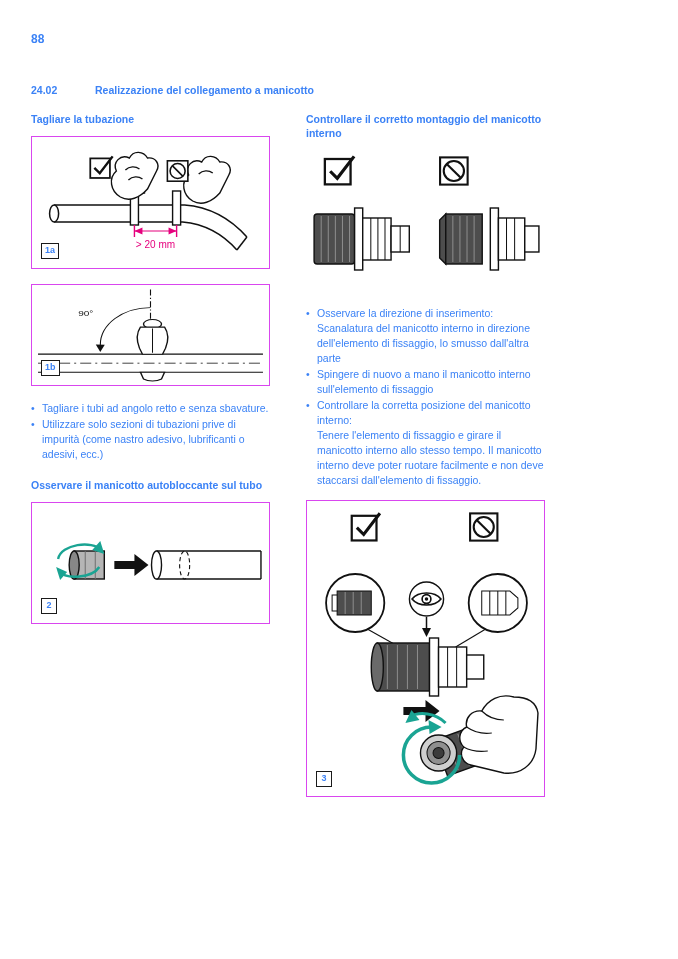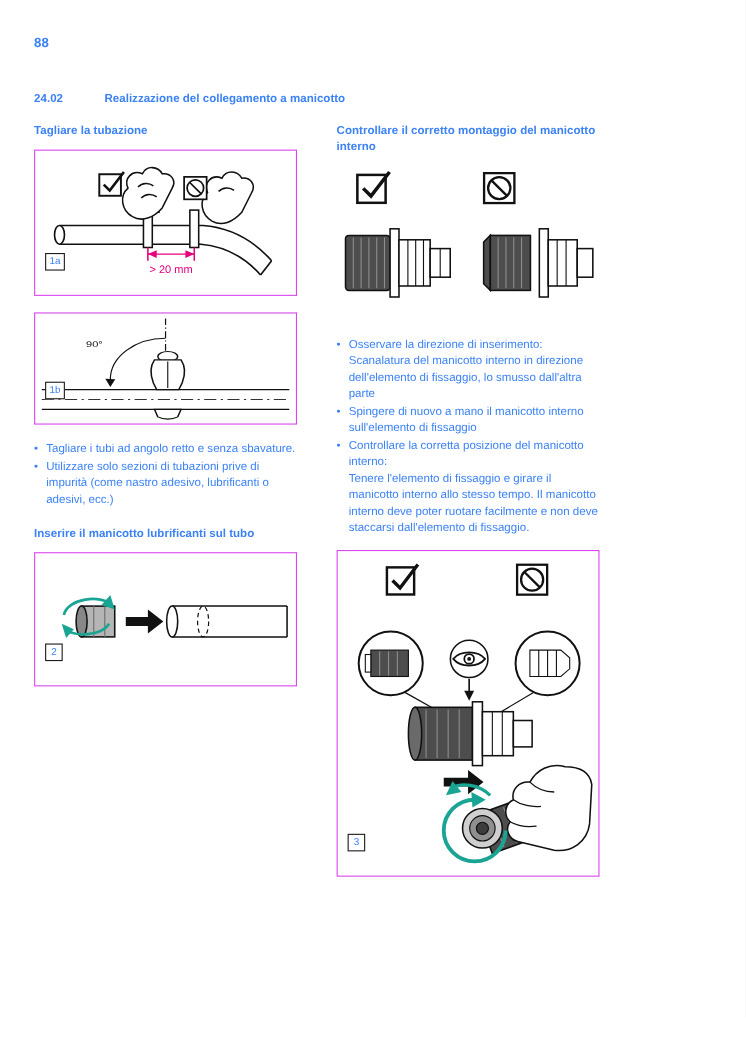--- a/index.html
+++ b/index.html
@@ -12,22 +12,22 @@
   .page-number { font-size:12px; font-weight:bold; }
   .section-row { display:flex; margin-top:38px; font-size:10.5px; font-weight:bold; }
   .section-num { width:64px; flex:none; }
   .columns { display:flex; gap:36px; margin-top:16px; align-items:flex-start; }
   .col { width:239px; flex:none; }
   .heading { font-size:10.5px; font-weight:bold; line-height:1.35; margin-bottom:10px; }
   .figure { position:relative; border:1px solid #d946ef; background:#fff; margin-bottom:15px; }
   .figure.borderless { border:none; }
   .figure svg { display:block; width:100%; height:100%; }
   .fig-label {
-    position:absolute; left:9px; bottom:22px; border:1.3px solid #1a1a1a; background:#fff;
-    font-size:9px; font-weight:normal; padding:2px 3px; min-width:16px; text-align:center; line-height:1.1;
+    position:absolute; left:9px; bottom:9px; border:1.3px solid #1a1a1a; background:#fff;
+    font-size:9px; font-weight:bold; padding:2px 3px; min-width:16px; text-align:center; line-height:1.1;
   }
   .body-text { font-size:10.5px; line-height:15px; }
   .bullets { margin:4px 0 16px 0; }
   .b-row { display:flex; font-size:10.5px; line-height:15px; margin-bottom:1px; }
   .b-dot { width:11px; flex:none; }
   .b-content { flex:1; }
   .b-detail { display:block; }
   .dim-text  { font-family:"Liberation Sans",sans-serif; font-size:10px; fill:#e5007d; }
   .angle-text{ font-family:"Liberation Sans",sans-serif; font-size:10px; fill:#111; }
   .intro { margin-bottom:2px; }
@@ -137,21 +137,21 @@
         <div class="b-row">
           <span class="b-dot">•</span>
           <span class="b-content">Tagliare i tubi ad angolo retto e senza sbavature.</span>
         </div>
         <div class="b-row">
           <span class="b-dot">•</span>
           <span class="b-content">Utilizzare solo sezioni di tubazioni prive di impurità (come nastro adesivo, lubrificanti o adesivi, ecc.)</span>
         </div>
       </div>
 
-      <div class="heading">Inserire il manicotto lubrificanti sul tubo</div>
+      <div class="heading">Osservare il manicotto autobloccante sul tubo</div>
 
       <div class="figure" style="height:122px">
         <svg viewBox="0 0 236 120" preserveAspectRatio="none">
 
           <g>
             <rect x="42" y="48" width="30" height="28" fill="#b5b5b5" stroke="#111" stroke-width="1.4"></rect>
             <line x1="53" y1="48" x2="53" y2="76" stroke="#6e6e6e"></line>
             <line x1="63" y1="48" x2="63" y2="76" stroke="#6e6e6e"></line>
             <ellipse cx="42" cy="62" rx="5" ry="14" fill="#878787" stroke="#111" stroke-width="1.4"></ellipse>
           </g>

